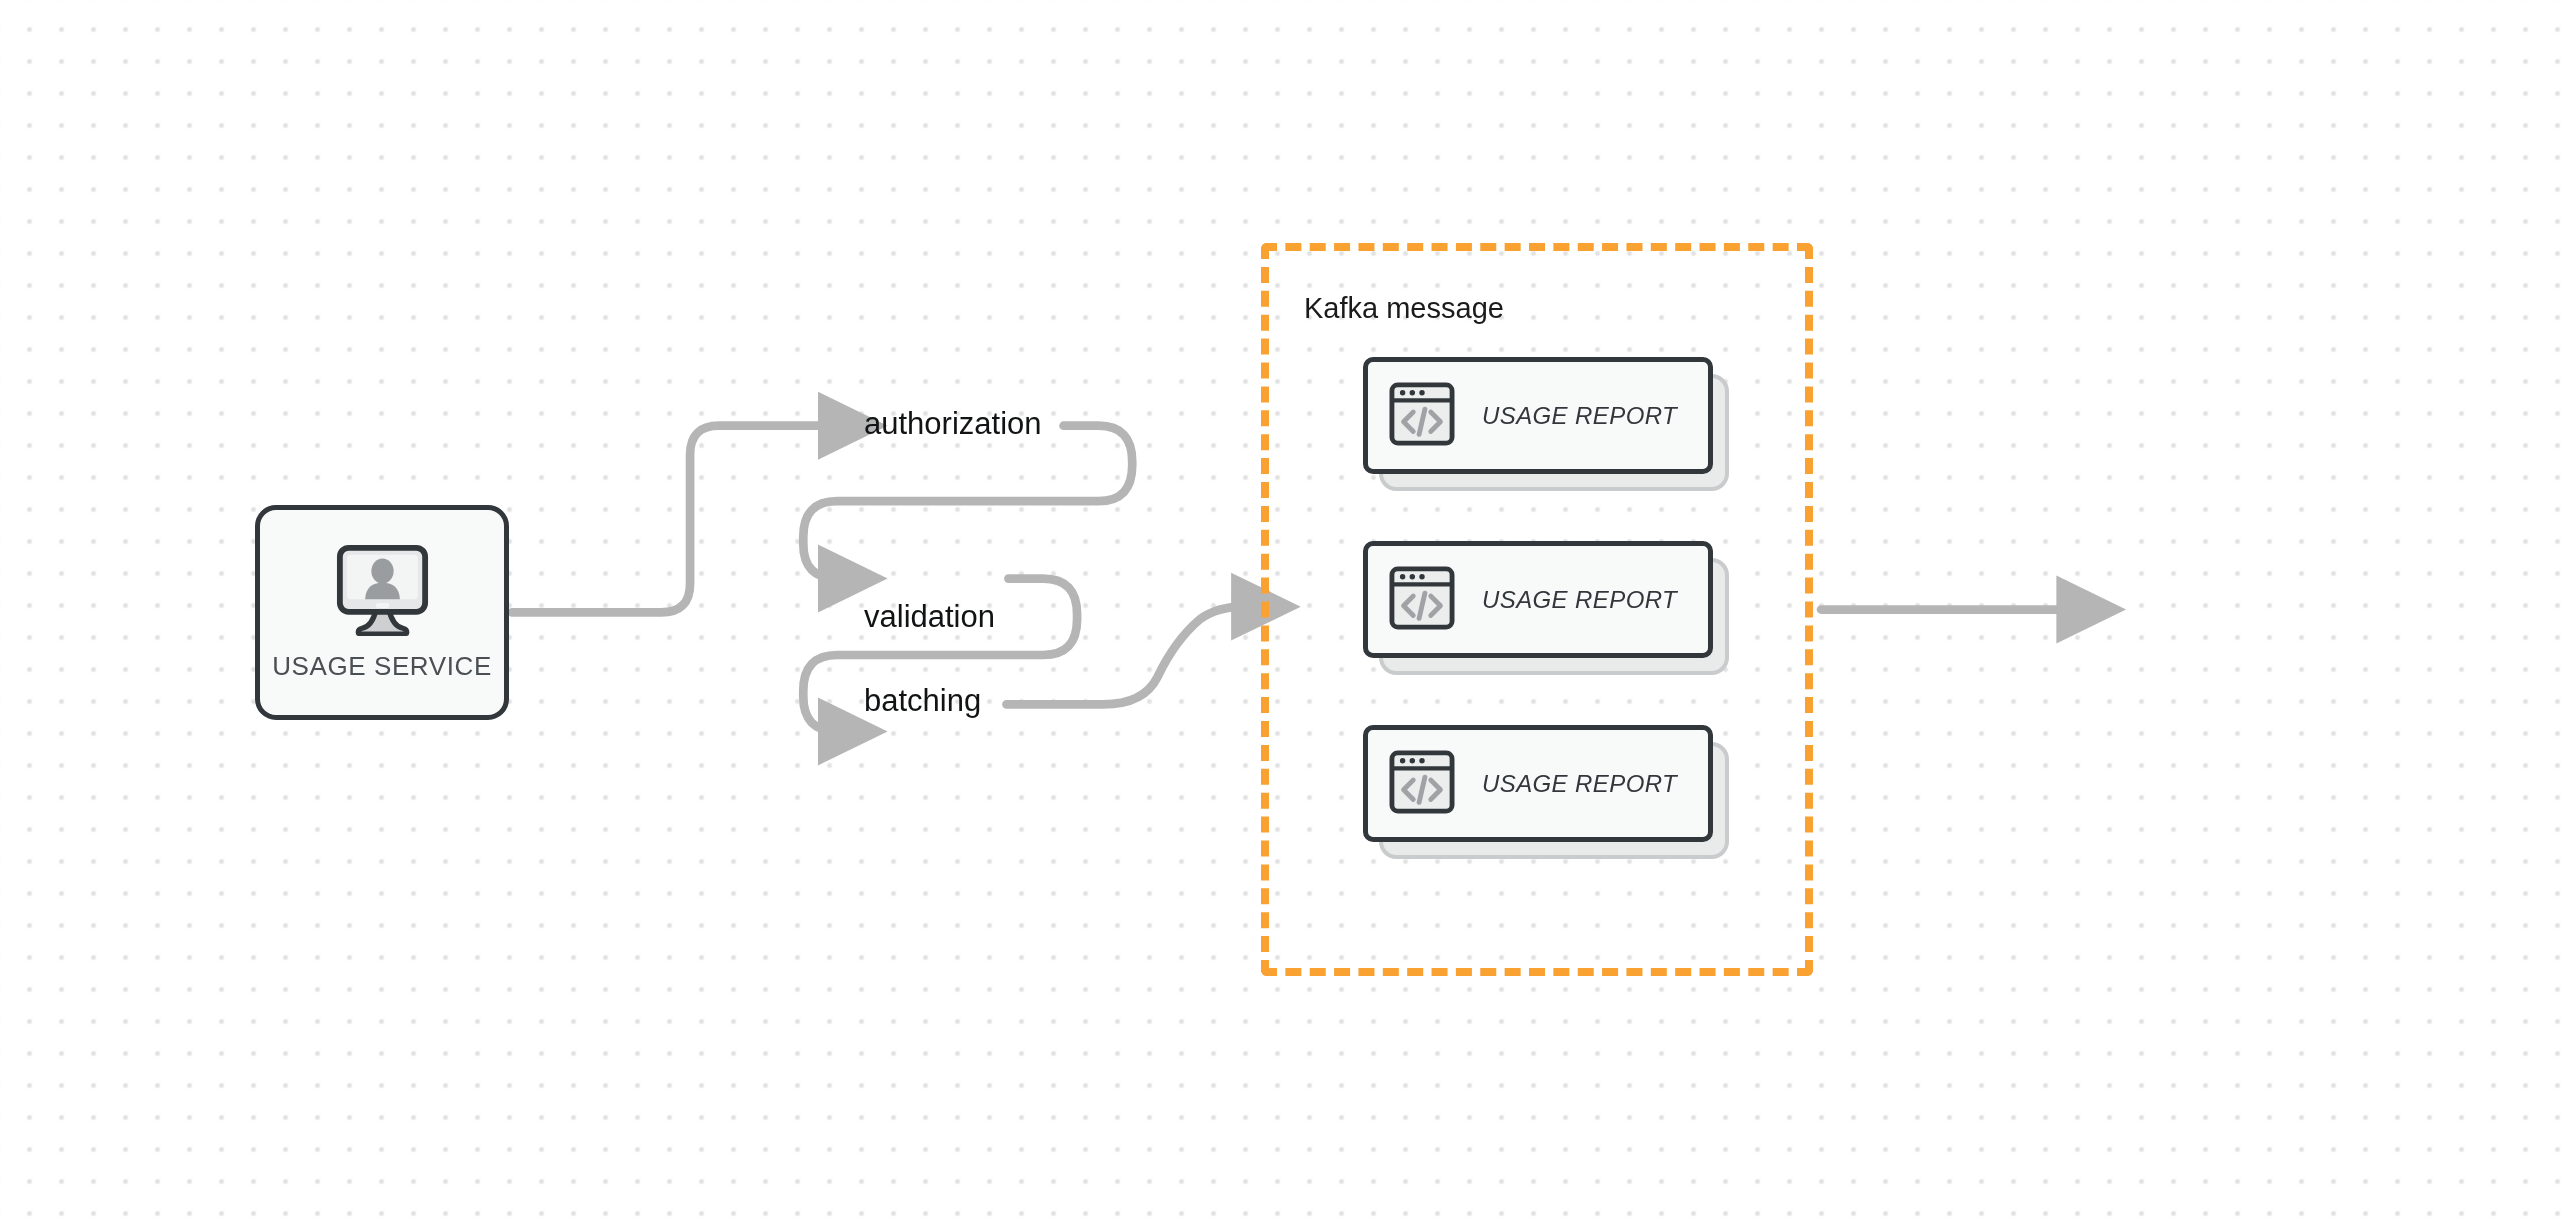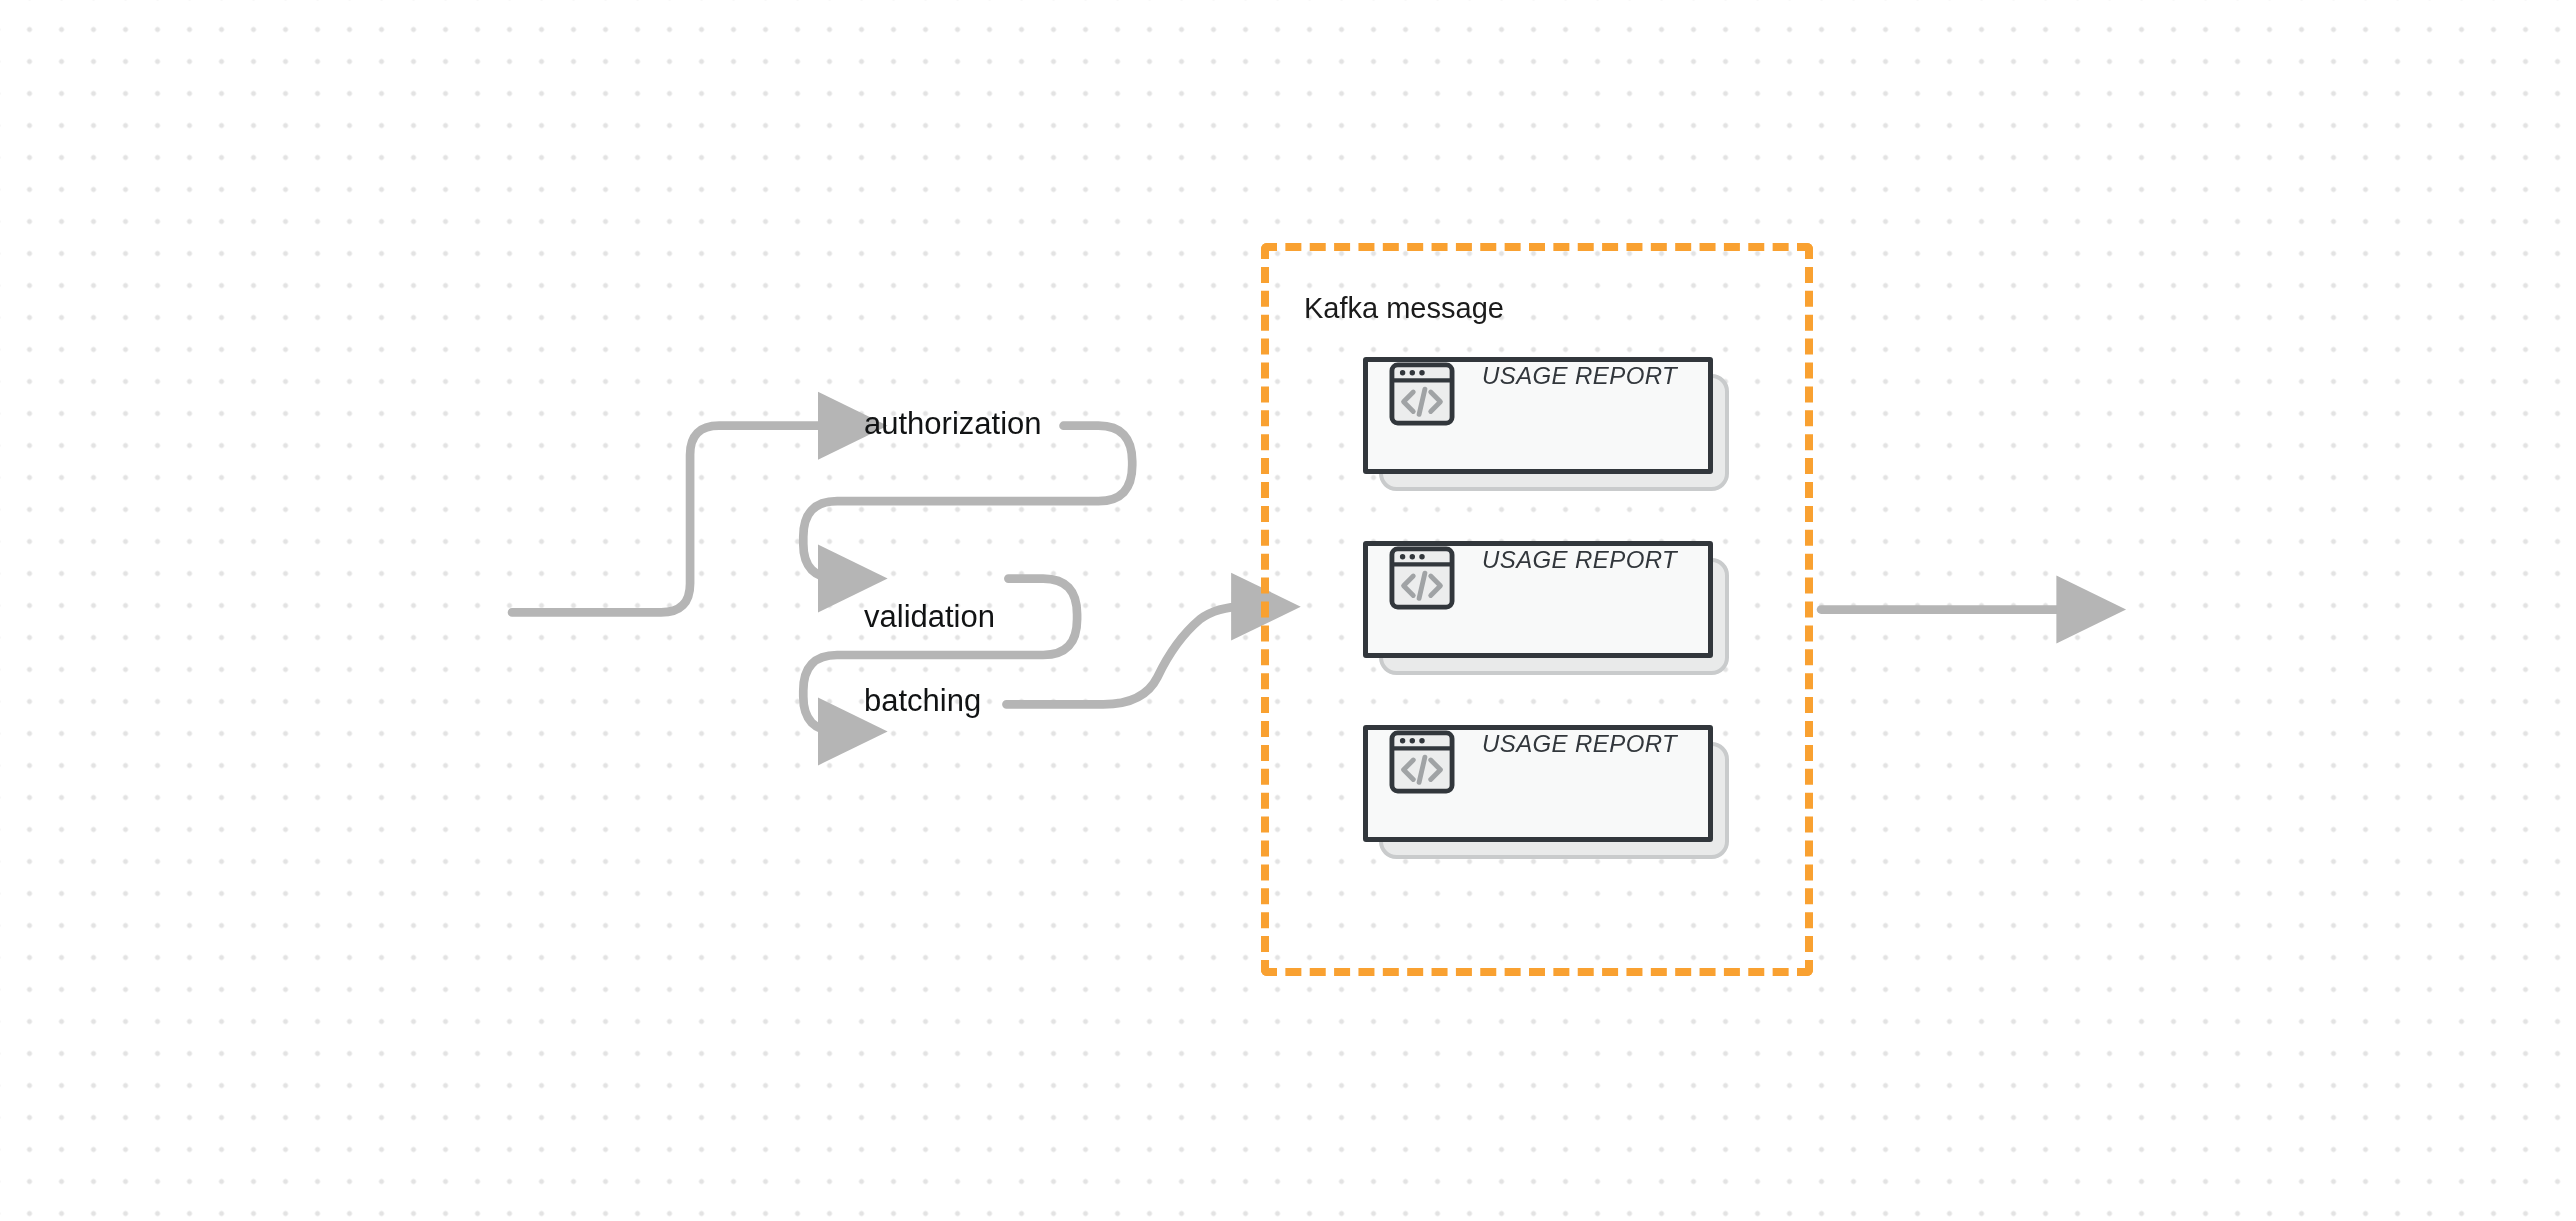--- a/index.html
+++ b/index.html
@@ -118,24 +118,25 @@
     box-sizing: border-box;
   }
   .report-card {
     position: absolute;
     left: 0;
     top: 0;
     width: 350px;
     height: 117px;
     background: #f8f9f9;
     border: 5.8px solid #32373c;
-    border-radius: 3px;
+    border-radius: 10px;
     box-sizing: border-box;
     display: flex;
     flex-direction: row;
+    align-items: center;
   }
   .report-code-icon {
     margin-left: 21px;
     flex: 0 0 auto;
     display: block;
   }
   .report-card-label {
     margin-left: 27px;
     font-size: 24px;
     font-style: italic;
@@ -176,20 +177,39 @@
       <path d="M 1099 440 L 1135 440 Q 1170 440 1170 477 L 1170 481 Q 1170 518 1135 518 L 865 518 Q 830 518 830 555 L 830 562 Q 830 598 865 598" marker-end="url(#arrowhead)"></path>
 
       <path d="M 1042 598 L 1078 598 Q 1113 598 1113 635 L 1113 640 Q 1113 677 1078 677 L 865 677 Q 830 677 830 714 L 830 720 Q 830 756 865 756" marker-end="url(#arrowhead)"></path>
 
       <path d="M 1040 728 L 1140 728 Q 1182 728 1196 700 Q 1214 662 1240 640 Q 1258 627 1285 627 L 1292 627" marker-end="url(#arrowhead)"></path>
 
       <path d="M 1882 630 L 2145 630" marker-end="url(#arrowhead)"></path>
     </g>
   </svg>
 
+  <div class="node" id="node-usage-service">
+    <span>
+      <svg class="monitor-icon" width="101" height="93" viewBox="0 0 104 96" xmlns="http://www.w3.org/2000/svg">
+
+        <path d="M 31 88 Q 41 86 45 70 L 59 70 Q 63 86 73 88 Q 77 89 77 92 Q 77 94 73 94 L 31 94 Q 27 94 27 92 Q 27 89 31 88 Z" fill="#cdcfd0" stroke="#32373c" stroke-width="5.5" stroke-linejoin="round"></path>
+
+        <rect x="8" y="5" width="88" height="66" rx="9" fill="#e6e7e8" stroke="#32373c" stroke-width="6"></rect>
+
+        <rect x="15.5" y="12" width="73" height="46" rx="3.5" fill="#f3f4f4" stroke="none"></rect>
+
+        <ellipse cx="52" cy="29" rx="11.5" ry="13" fill="#9a9d9f"></ellipse>
+
+        <path d="M 34 58 Q 35 41 52 41 Q 69 41 70 58 Z" fill="#9a9d9f"></path>
+
+        <rect x="45" y="62" width="14" height="5" rx="2.5" fill="#f3f4f4"></rect>
+      </svg>
+    </span>
+    <span class="node-label">USAGE SERVICE</span>
+  </div>
 
   <div class="stage-label" id="stage-label-0">authorization</div>
   <div class="stage-label" id="stage-label-1">validation</div>
   <div class="stage-label" id="stage-label-2">batching</div>
 
   <div id="kafka-message-group">
 
     <div id="kafka-message-title">Kafka message</div>
 
     <div class="report-card-wrap r0">

